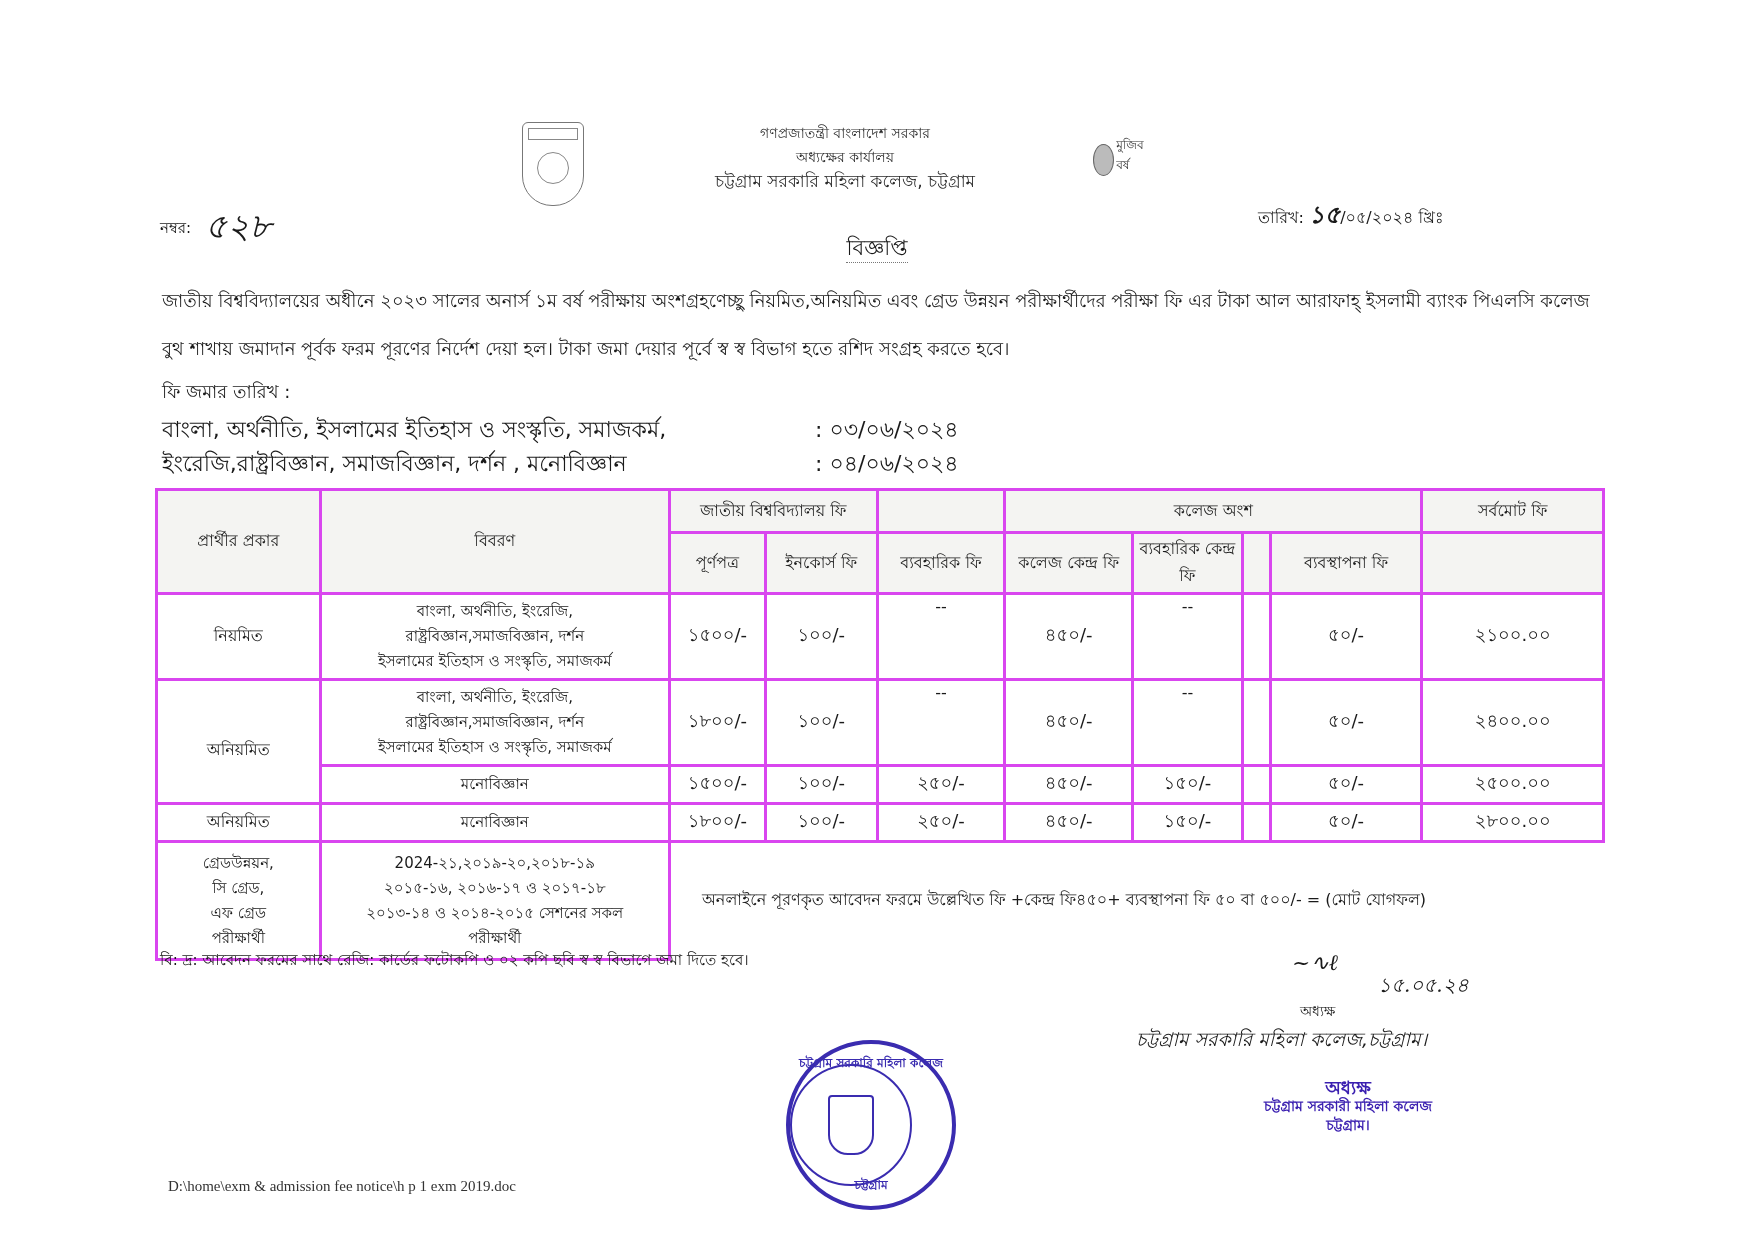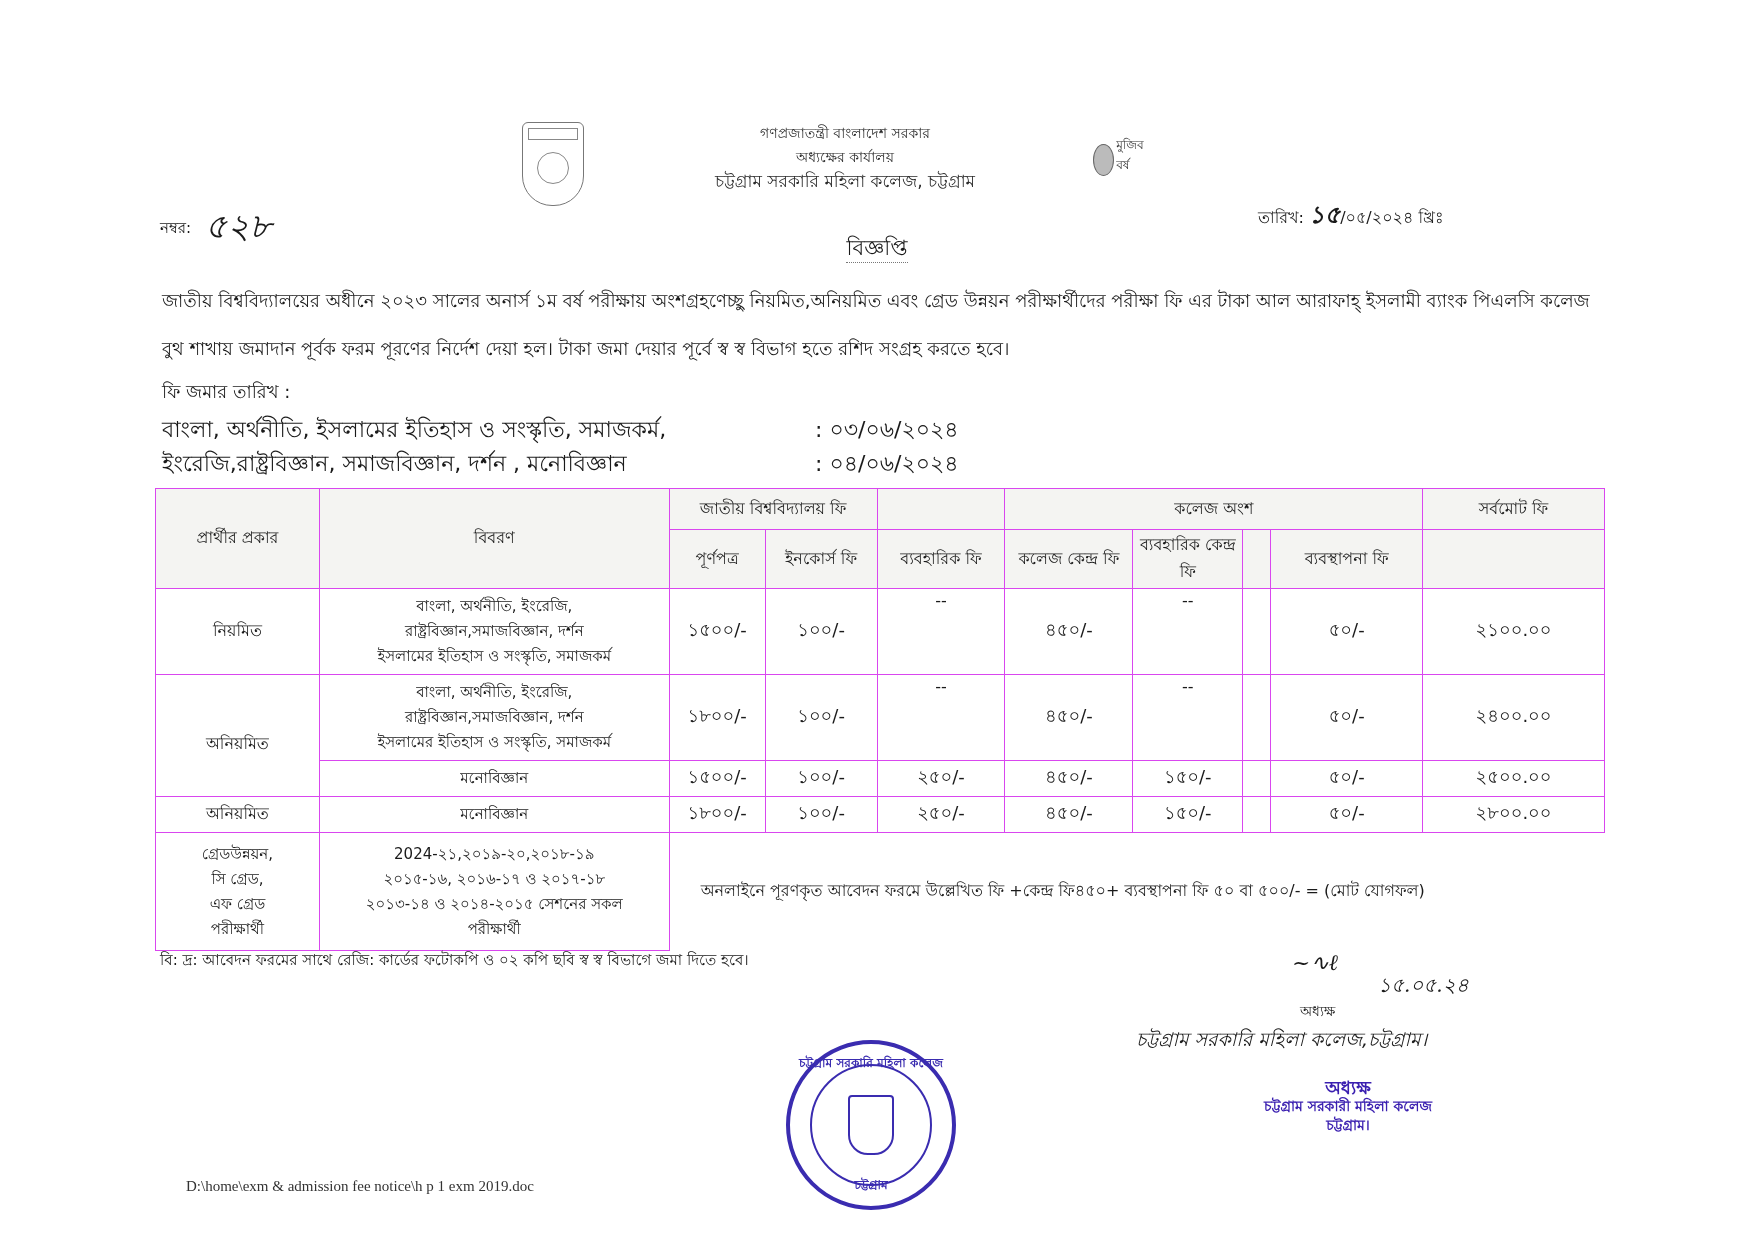--- a/index.html
+++ b/index.html
@@ -31,44 +31,44 @@
   .title span { border-bottom:1px dotted #777; padding-bottom:2px; }
   .para { left:162px; top:277px; width:1430px; font-size:18px; line-height:48px; }
   .fee-label { left:162px; top:378px; font-size:18px; }
   .dept-row { left:162px; font-size:22px; }
   .dept-date { left:815px; font-size:22px; }
   table.fee {
     position:absolute; left:155px; top:488px; width:1450px;
     border-collapse:collapse; font-size:16px;
   }
   table.fee td, table.fee th {
-    border:1px solid #d946ef; text-align:center; vertical-align:middle;
+    border:3px solid #d946ef; text-align:center; vertical-align:middle;
     font-weight:normal; padding:2px 4px;
   }
   table.fee th { background:#f4f4f2; height:36px; }
   table.fee .desc { font-size:15px; line-height:25px; }
   table.fee .num { font-size:18px; }
   table.fee .dash { vertical-align:top; }
   table.fee .note { text-align:left; padding-left:31px; font-size:16px; }
   .footnote { left:160px; top:948px; font-size:15px; }
   .sign-hand { left:1292px; top:950px; font-style:italic; font-size:22px; font-family:"DejaVu Serif", serif; }
   .sign-date { left:1378px; top:970px; font-style:italic; font-size:20px; font-family:"DejaVu Serif", serif; }
   .principal { left:1300px; top:1000px; font-size:14px; }
   .college-sign { left:1136px; top:1025px; font-size:19px;font-style:italic; }
   .stamp-text { left:1248px; top:1078px; width:200px; text-align:center; color:#3a1fb0; font-weight:bold; font-size:14px; line-height:19px; }
   .seal {
     left:786px; top:1040px; width:170px; height:170px; border:4px solid #3a2cb0;
-    border-radius:50%; box-sizing:border-box; display:flex; align-items:center; justify-content:center;
+    border-radius:50%; box-sizing:border-box; display:flex; align-items:center; 
     color:#3a2cb0;
   }
   .seal .inner { width:118px; height:118px; border:2px solid #3a2cb0; border-radius:50%; display:flex; align-items:center; justify-content:center; }
   .seal .shield { width:42px; height:56px; border:2px solid #3a2cb0; border-radius:4px 4px 20px 20px; }
   .seal .ring-text { position:absolute; top:10px; width:100%; text-align:center; font-size:12px; font-weight:bold; }
   .seal .bottom-text { position:absolute; bottom:10px; width:100%; text-align:center; font-size:12px; font-weight:bold; }
-  .filepath { left:168px; top:1178px; font-family:"Liberation Serif", serif; font-size:15px; color:#333;margin-left:18px; }
+  .filepath { left:168px; top:1178px; font-family:"Liberation Serif", serif; font-size:15px; color:#333; }
 </style>
 </head>
 <body>
 
 <div class="abs crest">
     <div class="band"></div>
     <div class="circ"></div>
   </div>
 <div class="abs hdr-line" style="left:640px; top:122px; width:410px;">গণপ্রজাতন্ত্রী বাংলাদেশ সরকার</div>
 <div class="abs hdr-line" style="left:640px; top:146px; width:410px;">অধ্যক্ষের কার্যালয়</div>

